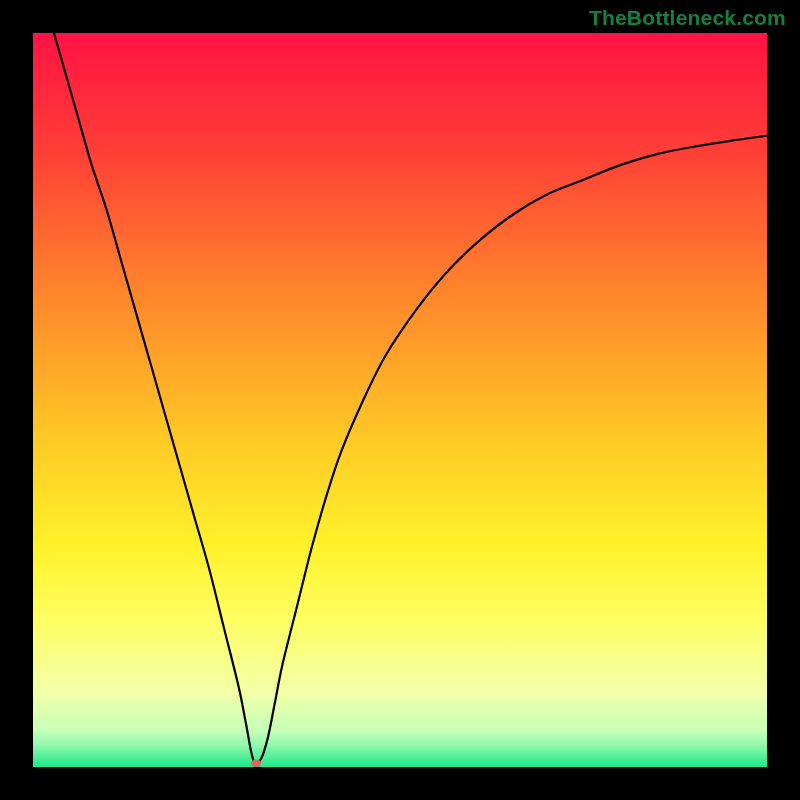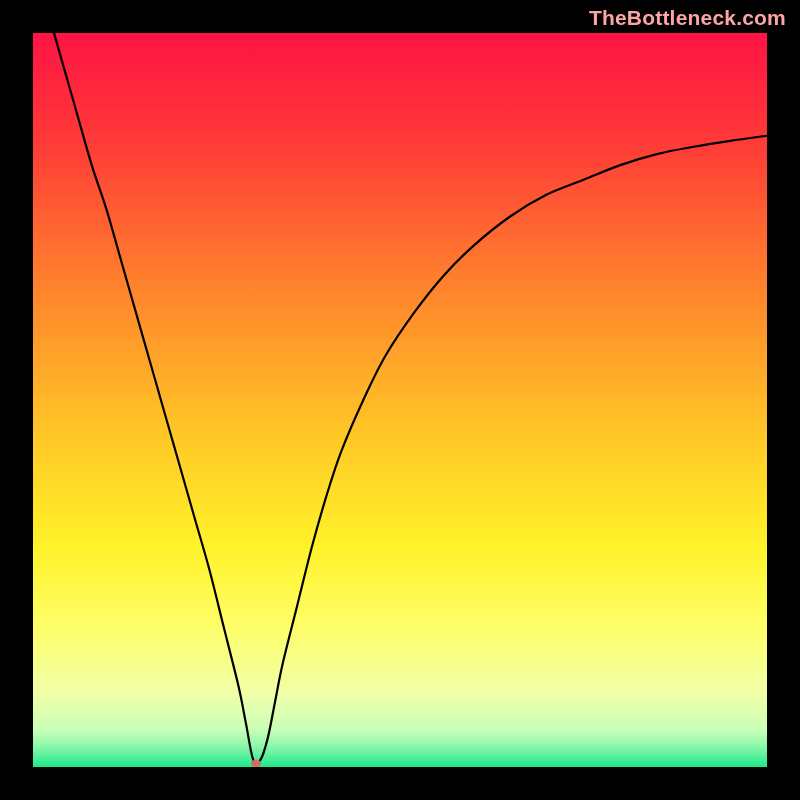--- a/index.html
+++ b/index.html
@@ -22,21 +22,21 @@
     left: 33px;
     top: 33px;
     width: 734px;
     height: 734px;
     overflow: hidden;
   }
   .watermark {
     position: absolute;
     top: 6px;
     right: 14px;
-    color: #fca5a5;
+    color: #15803d;
     font-size: 21px;
     font-weight: 600;
     letter-spacing: 0.2px;
     z-index: 50;
     user-select: none;
   }
   svg { display: block; }
 </style>
 </head>
 <body>

